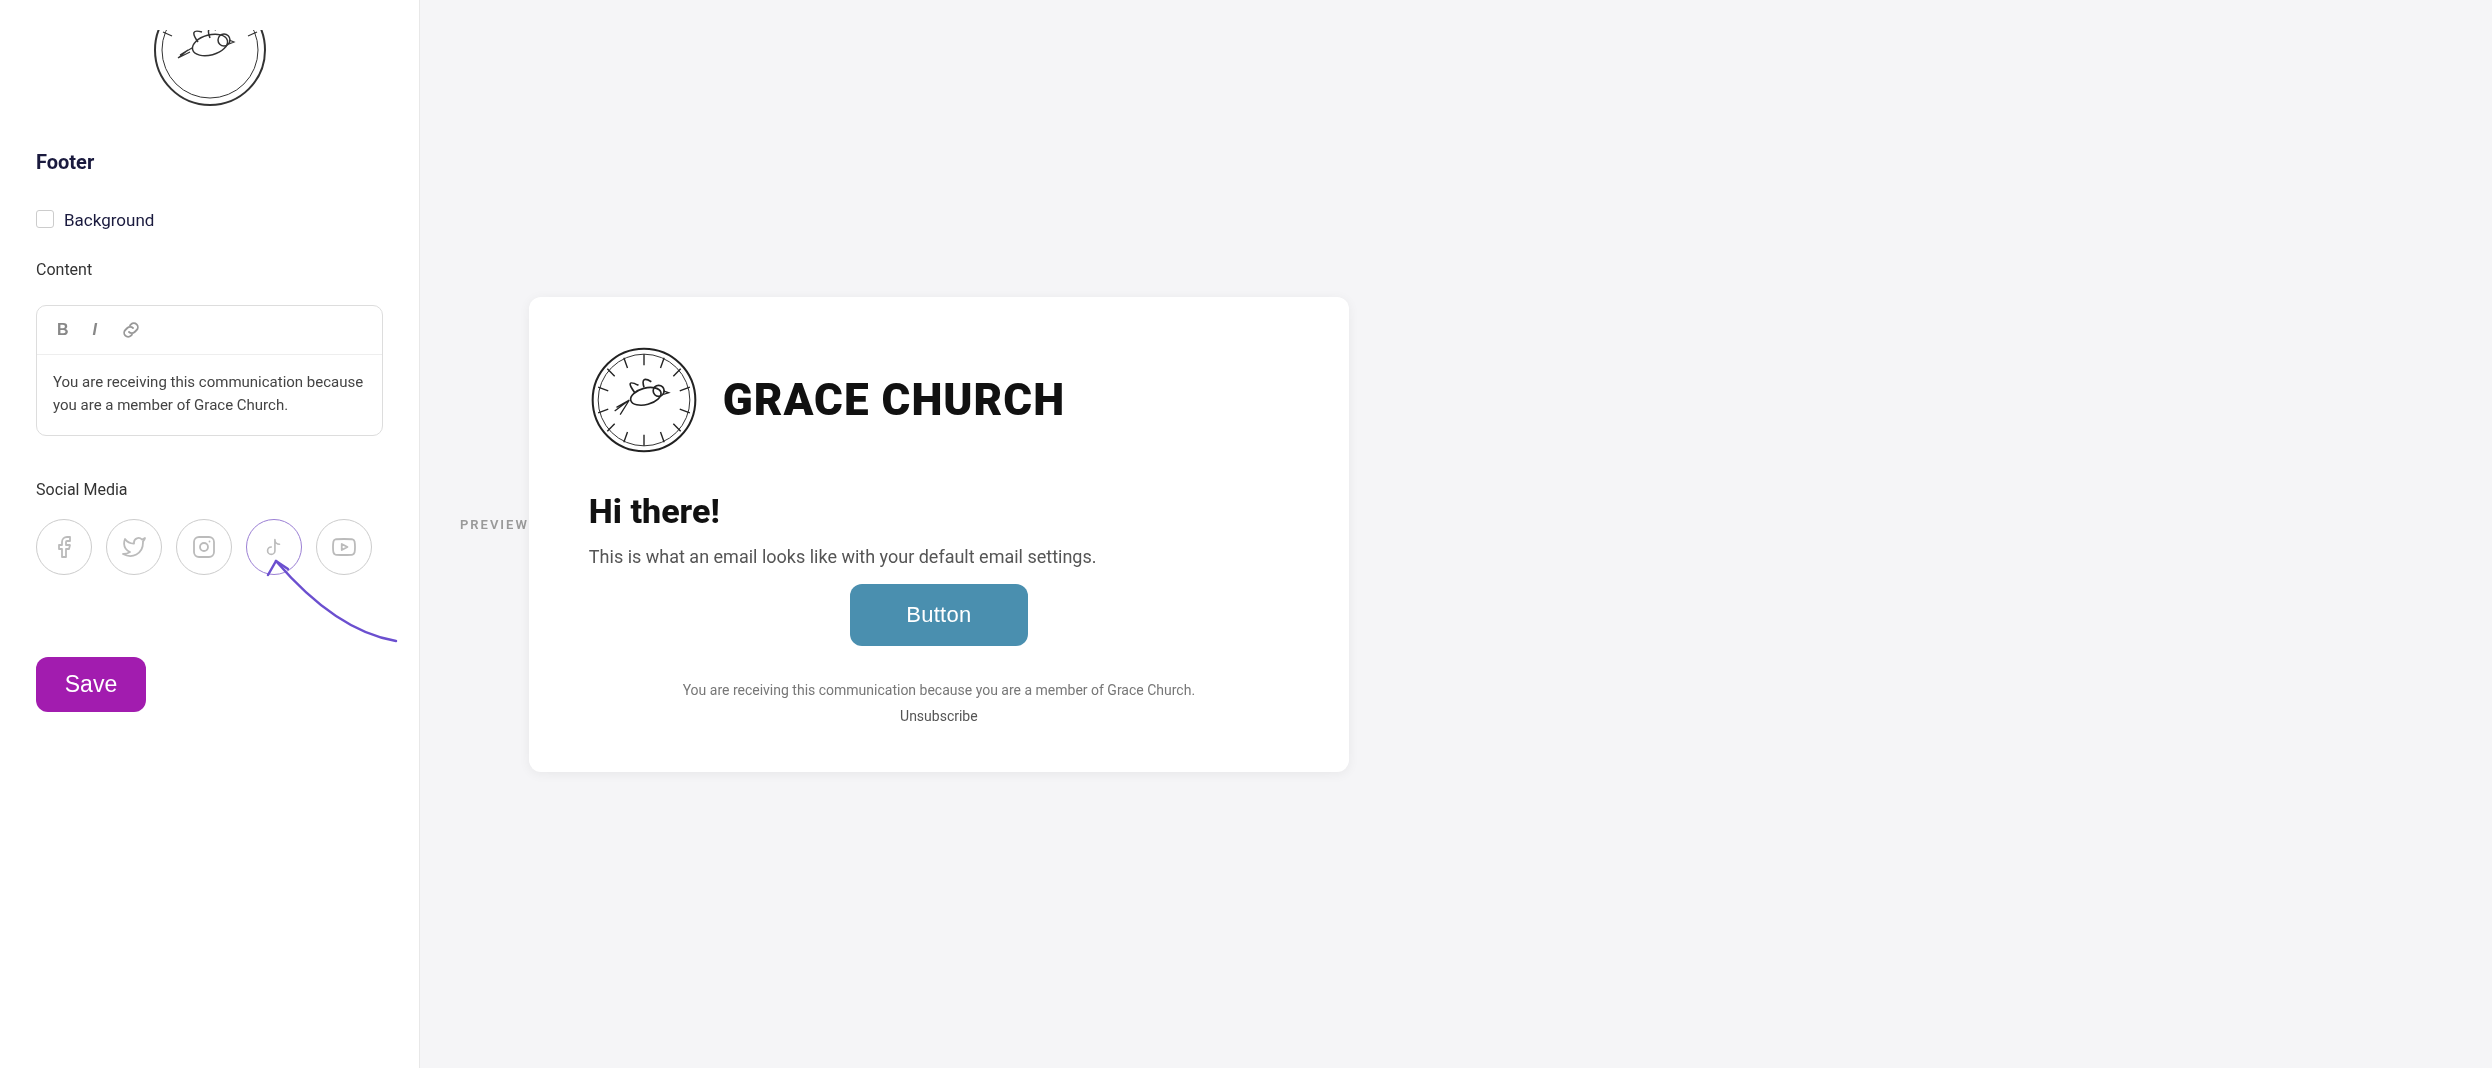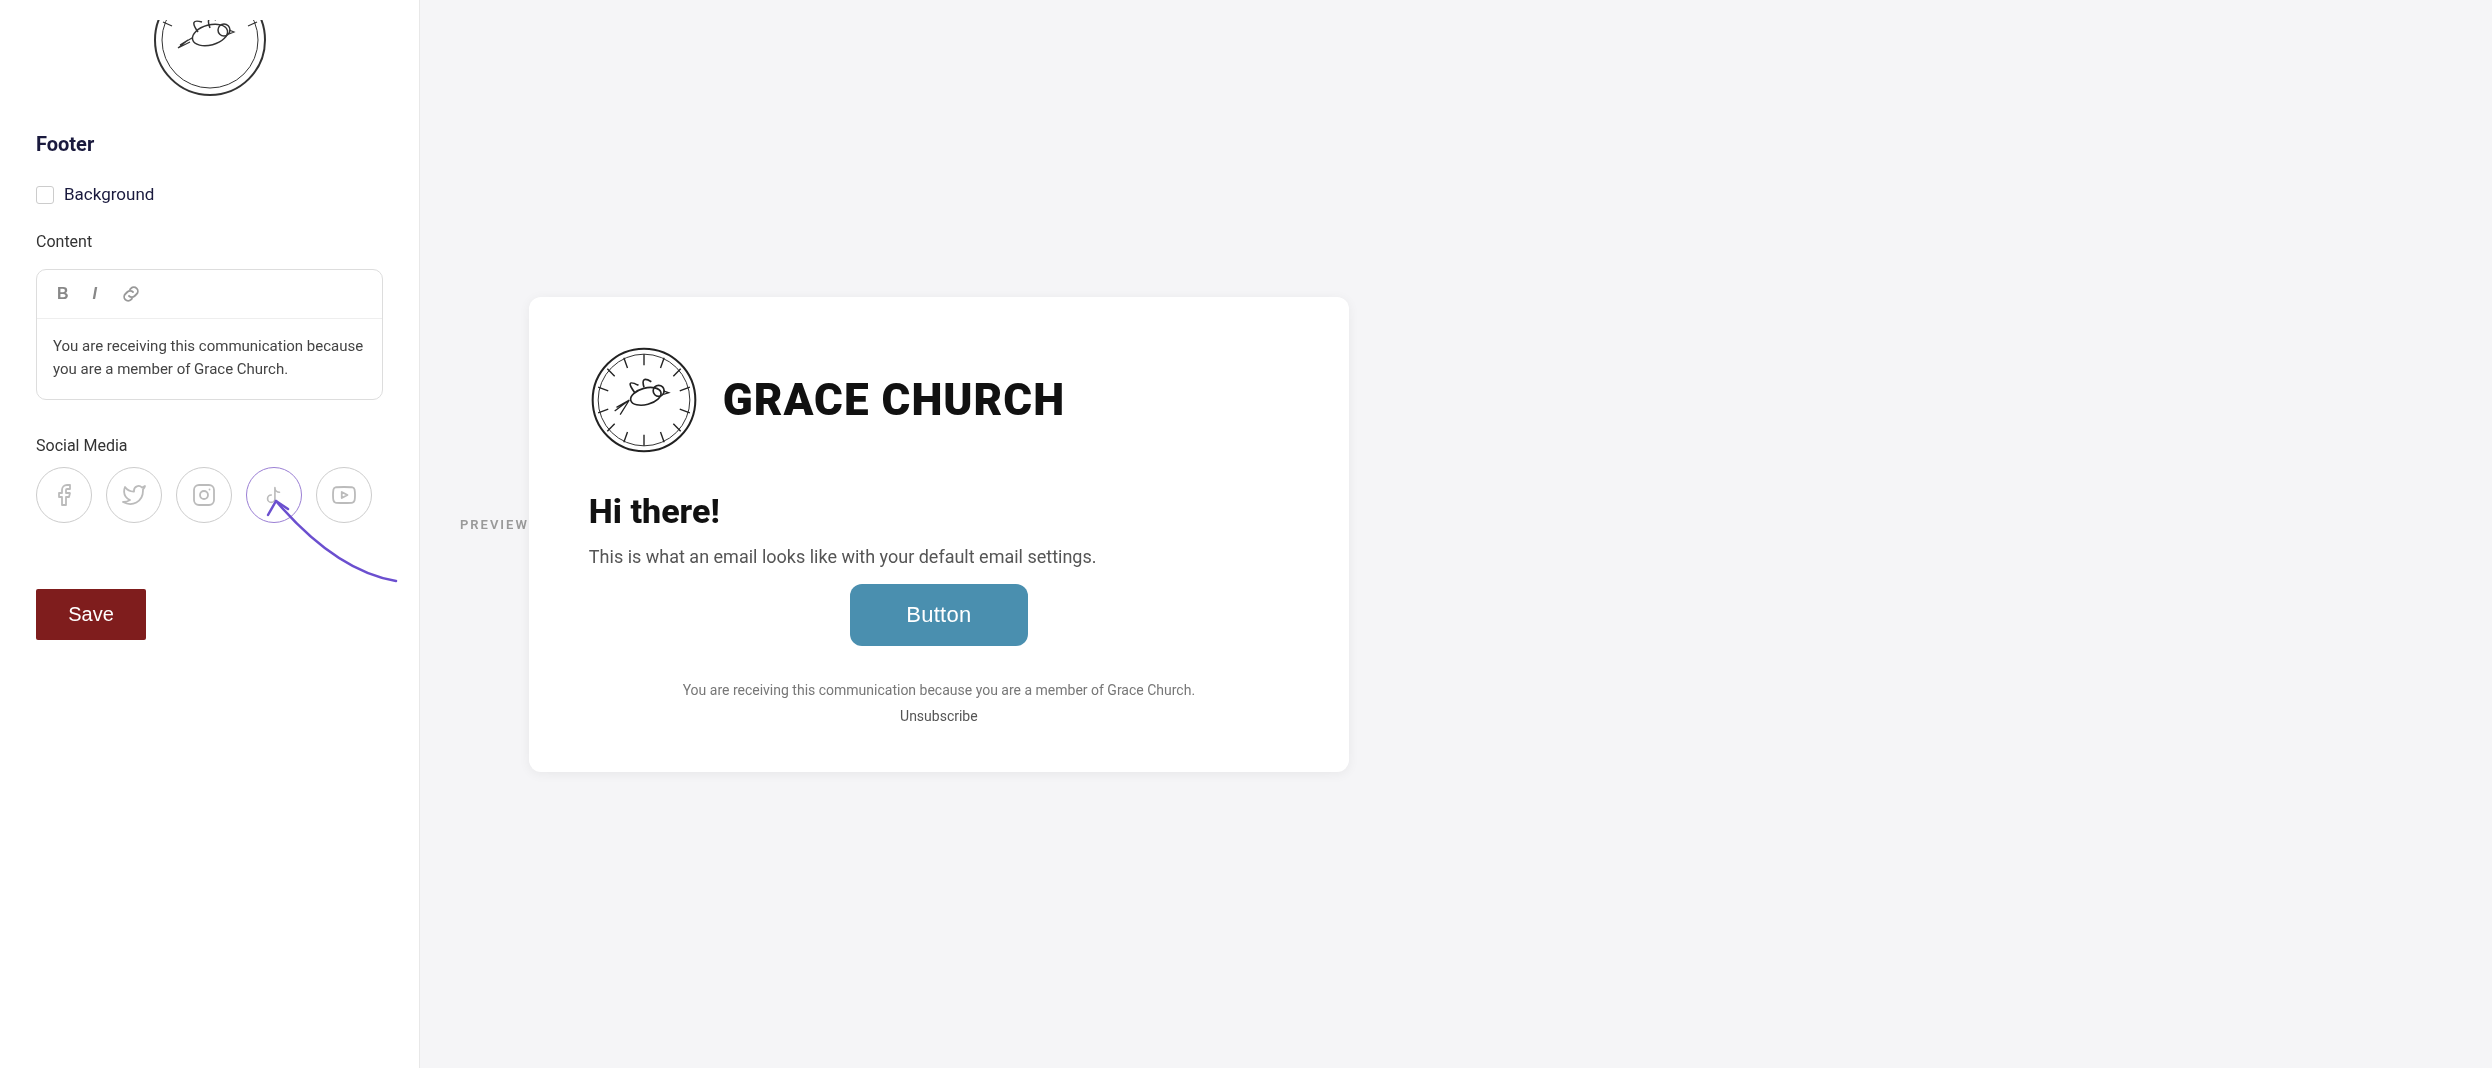--- a/index.html
+++ b/index.html
@@ -9,24 +9,24 @@
       display: flex;
       height: 100vh;
       overflow: hidden;
     }
 
     
     .left-panel {
       width: 420px;
       min-width: 420px;
       background: #fff;
-      padding: 30px 36px 40px 36px;
+      padding: 40px 36px 40px 36px;
       display: flex;
       flex-direction: column;
-      gap: 8px;
+      gap: 16px;
       border-right: 1px solid #e8e8e8;
       overflow-y: auto;
     }
 
     
     .logo-cropped {
       display: flex;
       justify-content: center;
       margin-bottom: 24px;
       margin-top: -10px;
@@ -44,23 +44,23 @@
     .section-title {
       font-size: 20px;
       font-weight: 700;
       color: #1a1a3e;
       margin-bottom: 20px;
     }
 
     
     .checkbox-row {
       display: flex;
-      align-items: flex-end;
+      align-items: flex-start;
       gap: 10px;
-      margin-bottom: 20px;
+      margin-bottom: 14px;
     }
     .checkbox-row input[type="checkbox"] {
       width: 18px;
       height: 18px;
       border: 1.5px solid #ccc;
       border-radius: 3px;
       appearance: none;
       -webkit-appearance: none;
       background: #fff;
       cursor: pointer;
@@ -150,26 +150,26 @@
     .arrow-svg {
       position: absolute;
       left: 120px;
       top: -100px;
       pointer-events: none;
       overflow: visible;
     }
 
     
     .save-btn {
-      background: #7f1d1d;
+      background: #a21caf;
       color: #fff;
       border: none;
-      border-radius: 2px;
+      border-radius: 12px;
       padding: 14px 28px;
-      font-size: 20px;
+      font-size: 23px;
       font-weight: 500;
       cursor: pointer;
       width: 110px;
       text-align: center;
     }
 
     
     .right-panel {
       flex: 1;
       display: flex;

